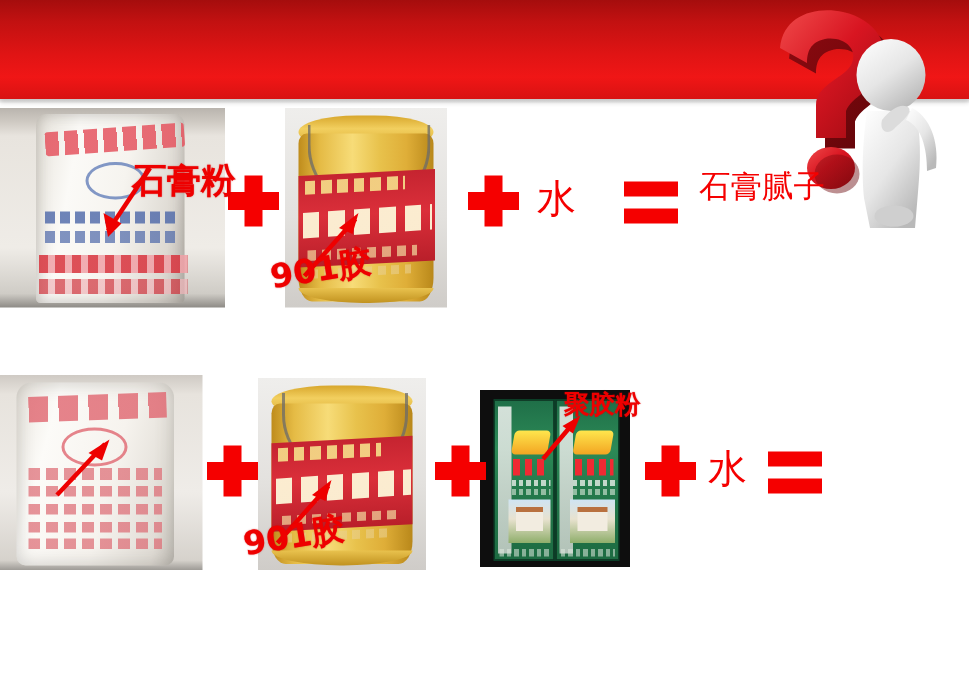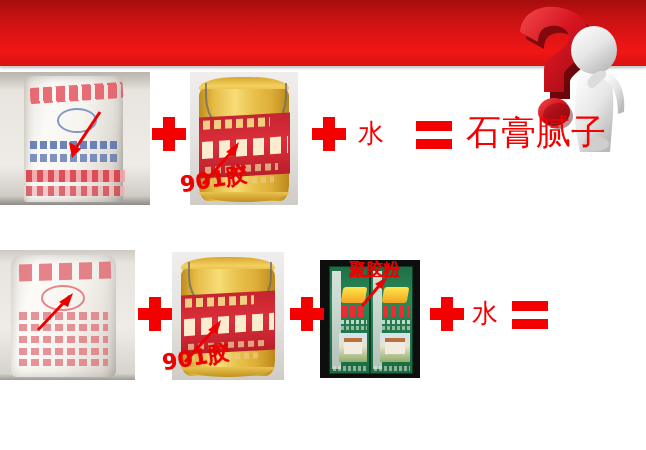--- a/index.html
+++ b/index.html
@@ -342,22 +342,22 @@
     font-family: "DejaVu Sans", "Liberation Sans", sans-serif;
     font-size: 26px;
     font-weight: 400;
     line-height: 1;
     white-space: nowrap;
     z-index: 12;
   }
   .result {
     position: absolute;
     color: #f50000;
-    font-family: Liberation Serif, serif;
-    font-size: 35px;
+    font-family: Liberation Sans, sans-serif;
+    font-size: 21px;
     font-weight: 400;
     line-height: 1.08;
     white-space: nowrap;
     z-index: 12;
   }
   .result.two-line { line-height: 1.12; }
 </style>
 </head>
 <body>
 
@@ -407,20 +407,21 @@
     <div class="bgseal"></div>
     <div class="bgtext2"></div>
     <div class="bgtext3"></div>
     <div class="bgband"></div>
     <div class="bgband2"></div>
   </div>
   <svg class="arrow-svg" style="left:60px; top:110px; width:46px; height:50px;">
     <line x1="40" y1="2" x2="12" y2="44" stroke="#ee0000" stroke-width="3"></line>
     <polygon points="12,48 9,32 21,39" fill="#ee0000"></polygon>
   </svg>
+  <div class="annot" style="left:88px; top:105px; font-size:23px;">石膏粉</div>
 
   <div class="op plus" style="left:152px; top:117px;">
     <div class="h"></div>
     <div class="v"></div>
   </div>
 
   <div class="photo bucket" style="left:190px; top:72px; width:108px; height:133px;">
     <div class="lid"></div>
     <div class="body"></div>
     <div class="handle"></div>
@@ -510,21 +511,21 @@
       <div class="subtext"></div>
       <div class="subtext2"></div>
       <div class="house"></div>
       <div class="footbar"></div>
     </div>
   </div>
   <svg class="arrow-svg" style="left:356px; top:276px; width:34px; height:34px;">
     <line x1="6" y1="30" x2="28" y2="4" stroke="#ee0000" stroke-width="3"></line>
     <polygon points="31,1 19,8 26,13" fill="#ee0000"></polygon>
   </svg>
-  <div class="annot" style="left:349px; top:258px; font-size:17px;text-decoration:underline;">聚胶粉</div>
+  <div class="annot" style="left:376px; top:258px; font-size:17px;">聚胶粉</div>
 
   <div class="op plus" style="left:430px; top:297px;">
     <div class="h"></div>
     <div class="v"></div>
   </div>
 
   <div class="word" style="left:472px; top:300px;">水</div>
 
   <div class="op eq" style="left:512px; top:300px;">
     <div class="b b1"></div>

